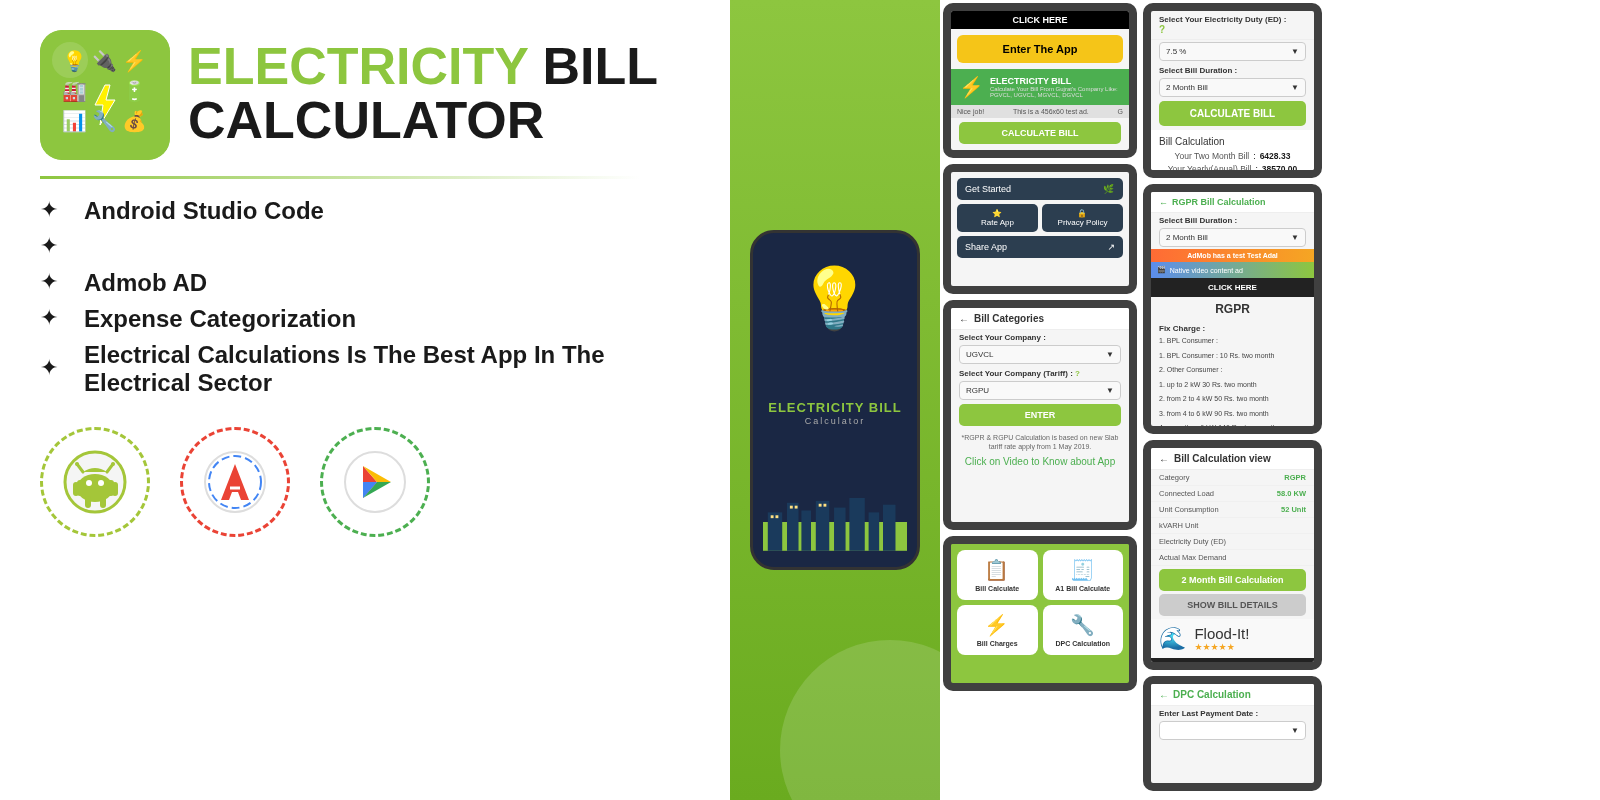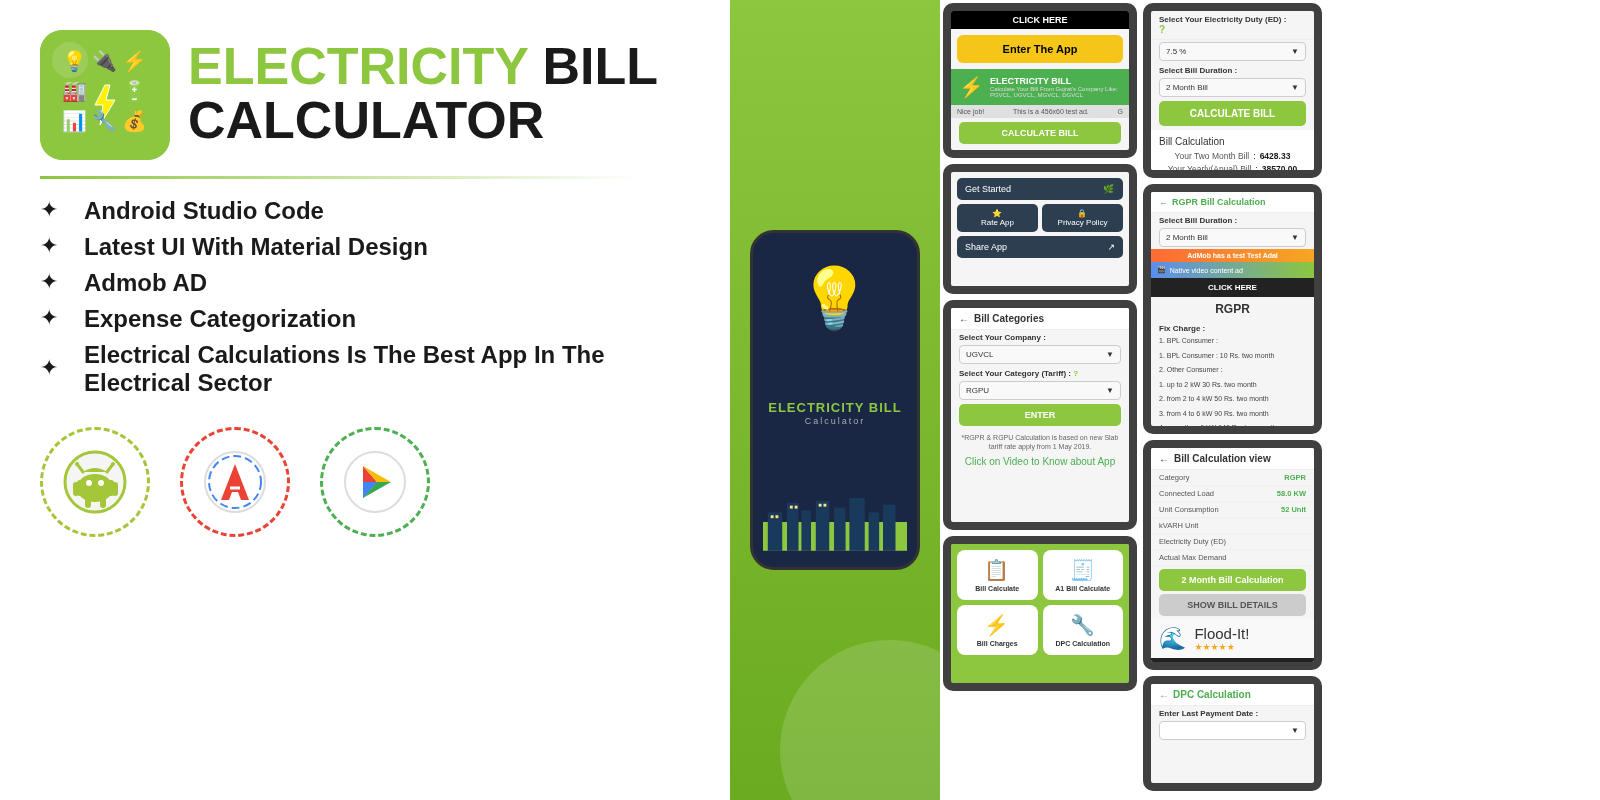--- a/index.html
+++ b/index.html
@@ -552,21 +552,20 @@
   </div>
   <div class="title-underline"></div>
 
   <div class="features-list">
     <div class="feature-item">
       <span class="star-icon">✦</span>
       <span class="feature-text">Android Studio Code</span>
     </div>
     <div class="feature-item">
       <span class="star-icon">✦</span>
-      <span class="feature-text">Latest UI With Material Design</span>
     </div>
     <div class="feature-item">
       <span class="star-icon">✦</span>
       <span class="feature-text">Admob AD</span>
     </div>
     <div class="feature-item">
       <span class="star-icon">✦</span>
       <span class="feature-text">Expense Categorization</span>
     </div>
     <div class="feature-item">
@@ -702,21 +701,21 @@
       <div class="ss-back-header">
         <span>←</span>
         <span>Bill Categories</span>
       </div>
       <div class="ss-form-label">Select Your Company :</div>
       <div class="ss-dropdown">
         <span>UGVCL</span>
         <span>▼</span>
       </div>
       <div class="ss-form-label">
-        <span>Select Your Category (Tariff) :</span>
+        <span>Select Your Company (Tariff) :</span>
         <span style="color:#8dc63f; font-weight:700;">?</span>
       </div>
       <div class="ss-dropdown">
         <span>RGPU</span>
         <span>▼</span>
       </div>
       <div class="ss-green-btn">ENTER</div>
       <div class="ss-note-text">*RGPR &amp; RGPU Calculation is based on new Slab tariff rate apply from 1 May 2019.</div>
       <div class="ss-link-text">Click on Video to Know about App</div>
     </div>

